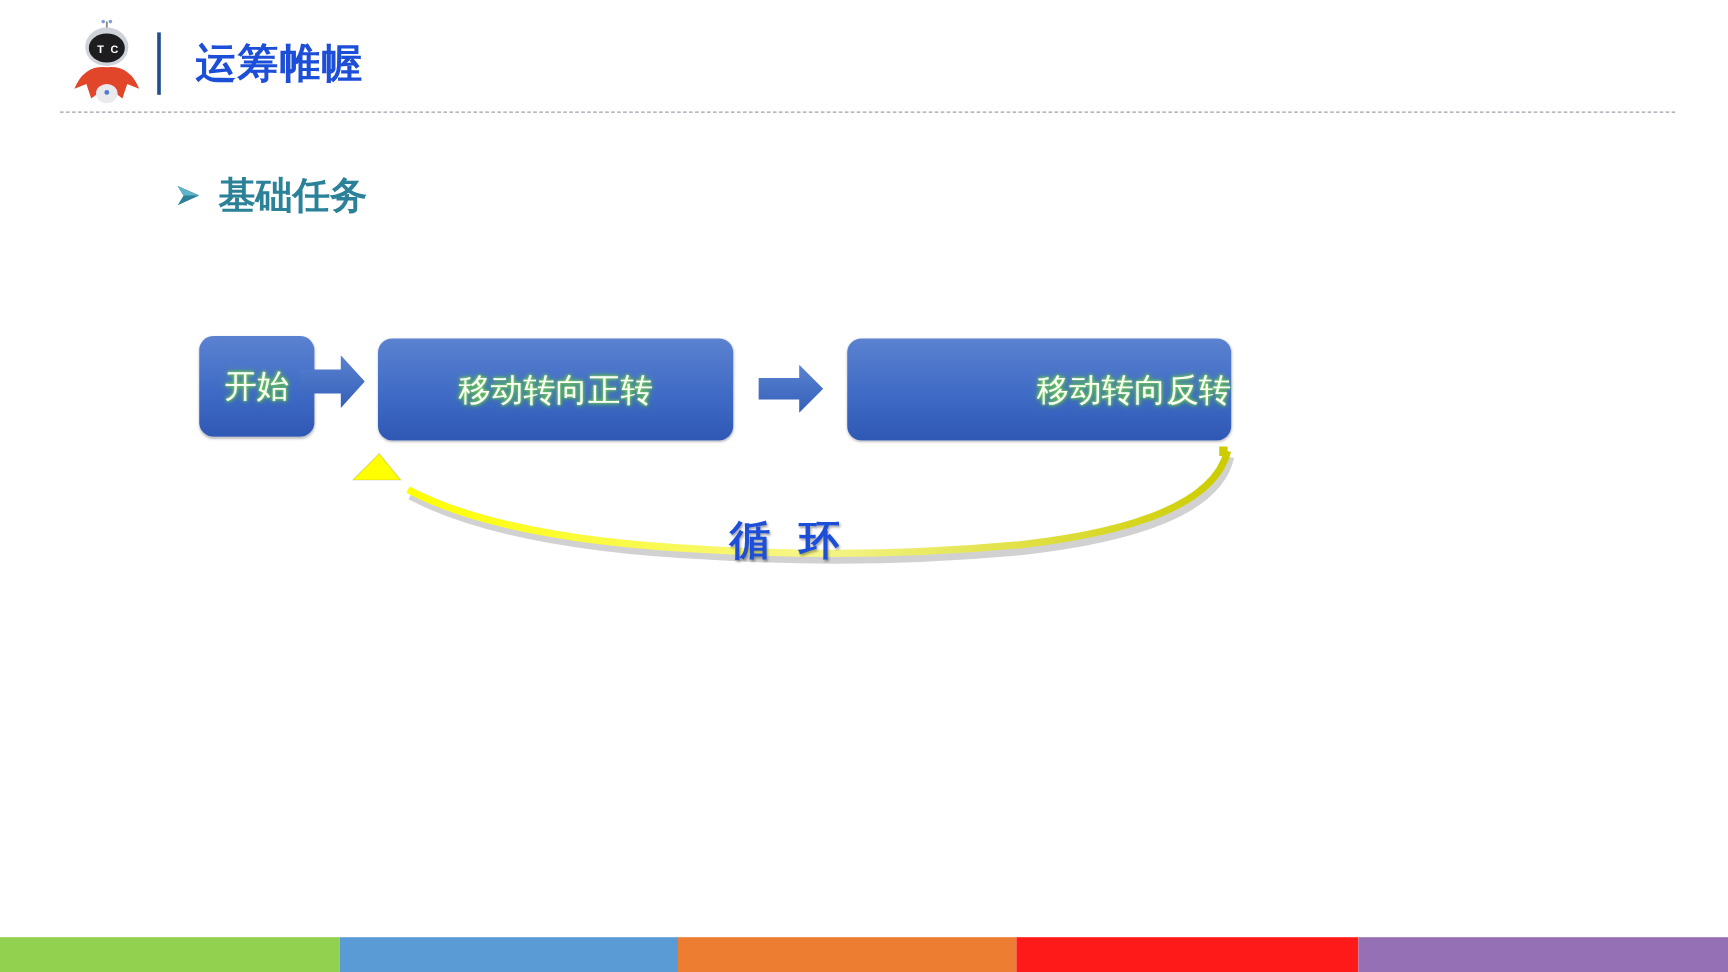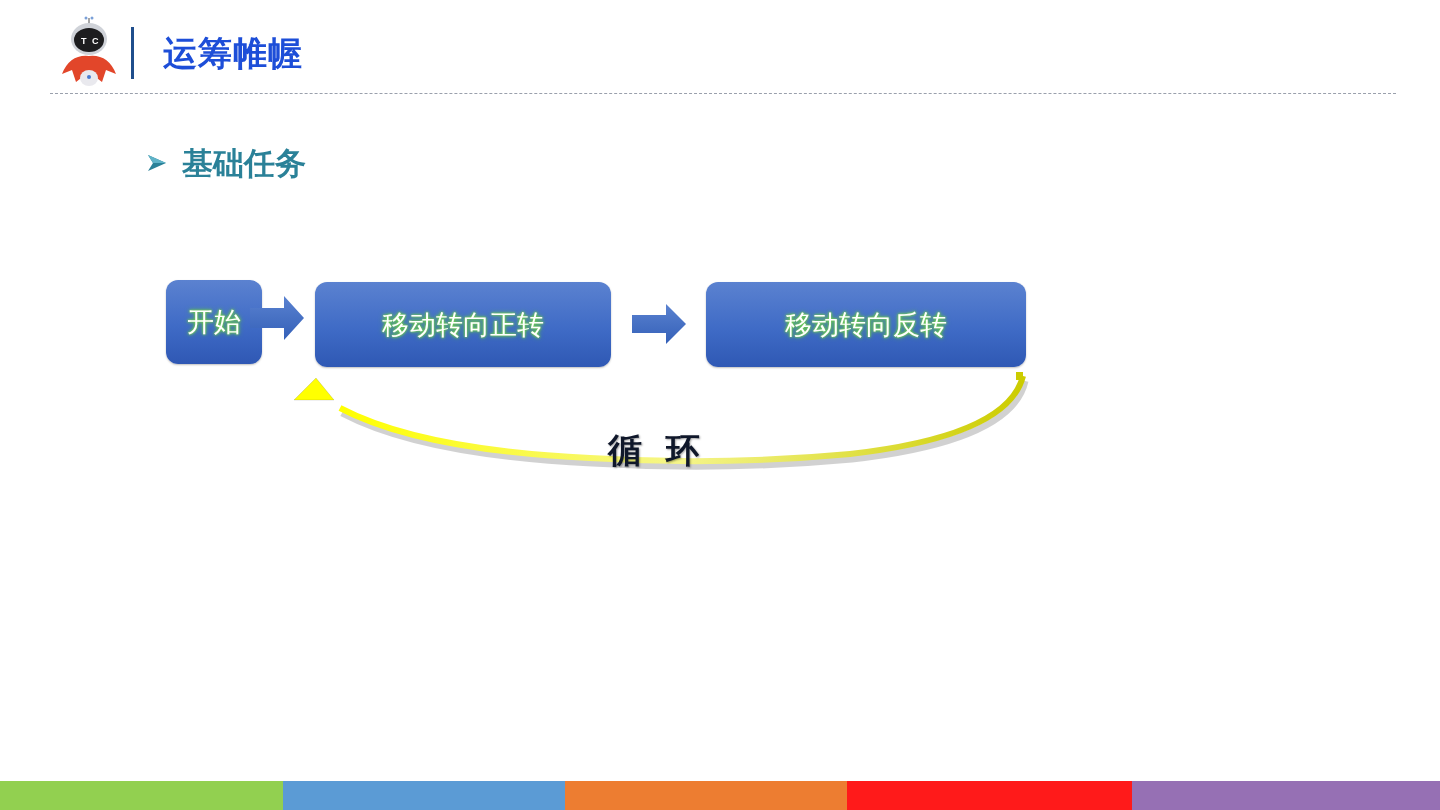--- a/index.html
+++ b/index.html
@@ -8,21 +8,21 @@
   .vbar{position:absolute;left:131px;top:27px;width:3px;height:52px;background:#1f4e8c;}
   .app-title{position:absolute;left:163px;top:30px;font-size:34px;font-weight:bold;color:#1d4ed8;letter-spacing:1px;line-height:46px;}
   .divider{position:absolute;left:50px;top:93px;width:1346px;border-top:1px dashed #9aa0ac;}
   .section{position:absolute;left:146px;top:126px;display:flex;align-items:center;margin-top:17px;}
   .section .bullet{width:22px;height:22px;margin-right:14px;}
   .section .label{font-size:31px;font-weight:bold;color:#2a8198;line-height:40px;}
   .box{position:absolute;border-radius:12px;background:linear-gradient(180deg,#5b82d0 0%,#3f6bc6 55%,#2f58b4 100%);box-shadow:0 1px 2px rgba(0,0,0,.25);display:flex;align-items:center;justify-content:center;color:#fff;font-size:27px;text-shadow:0 0 3px #6fd34a,0 0 5px #5cc23a,0 0 2px #8fe060;margin-left:12px;}
   .arrow{position:absolute;}
   .footer{position:absolute;left:0;top:781px;width:1440px;height:29px;}
   .footer div{position:absolute;top:0;height:29px;}
-  .loop-label{position:absolute;left:608px;top:428px;font-size:34px;font-weight:bold;color:#0f172a;letter-spacing:6px;text-shadow:1px 1px 2px rgba(0,0,0,.35);}
+  .loop-label{position:absolute;left:608px;top:428px;font-size:34px;font-weight:bold;color:#1d4ed8;letter-spacing:6px;text-shadow:1px 1px 2px rgba(0,0,0,.35);}
 </style>
 </head>
 <body>
 
 <svg class="logo" viewBox="0 0 66 74">
   <path d="M6 60 Q14 40 33 42 Q52 40 60 60 L50 56 L46 68 L33 58 L20 68 L16 56 Z" fill="#e2462a"></path>
   <ellipse cx="33" cy="64" rx="9" ry="8" fill="#e9e9ee"></ellipse>
   <circle cx="33" cy="63" r="2" fill="#4a7bd0"></circle>
   <line x1="33" y1="4" x2="33" y2="10" stroke="#888" stroke-width="1.5"></line>
   <circle cx="30" cy="4" r="1.5" fill="#7aa0d8"></circle>
@@ -65,21 +65,21 @@
 <svg class="arrow" style="left:632px;top:304px;" width="54" height="40" viewBox="0 0 54 40">
   <defs>
       <linearGradient id="ag2" x1="0" y1="0" x2="0" y2="1">
         <stop offset="0" stop-color="#5a82d0"></stop>
         <stop offset="1" stop-color="#3460b8"></stop>
       </linearGradient>
     </defs>
   <path d="M0 11 L34 11 L34 0 L54 20 L34 40 L34 29 L0 29 Z" fill="url(#ag2)"></path>
 </svg>
 
-<div class="box" style="left:694px;top:282px;width:320px;height:85px;">
+<div class="box" style="left:694px;top:282px;width:320px;height:85px;justify-content:flex-end;">
   <span>移动转向反转</span>
 </div>
 
 <svg class="arrow" style="left:290px;top:368px;" width="740" height="110" viewBox="0 0 740 110">
   <defs>
     <linearGradient id="lg" x1="0" y1="0" x2="1" y2="0">
       <stop offset="0" stop-color="#ffff00"></stop>
       <stop offset="0.5" stop-color="#f5f58a"></stop>
       <stop offset="1" stop-color="#cccc00"></stop>
     </linearGradient>

